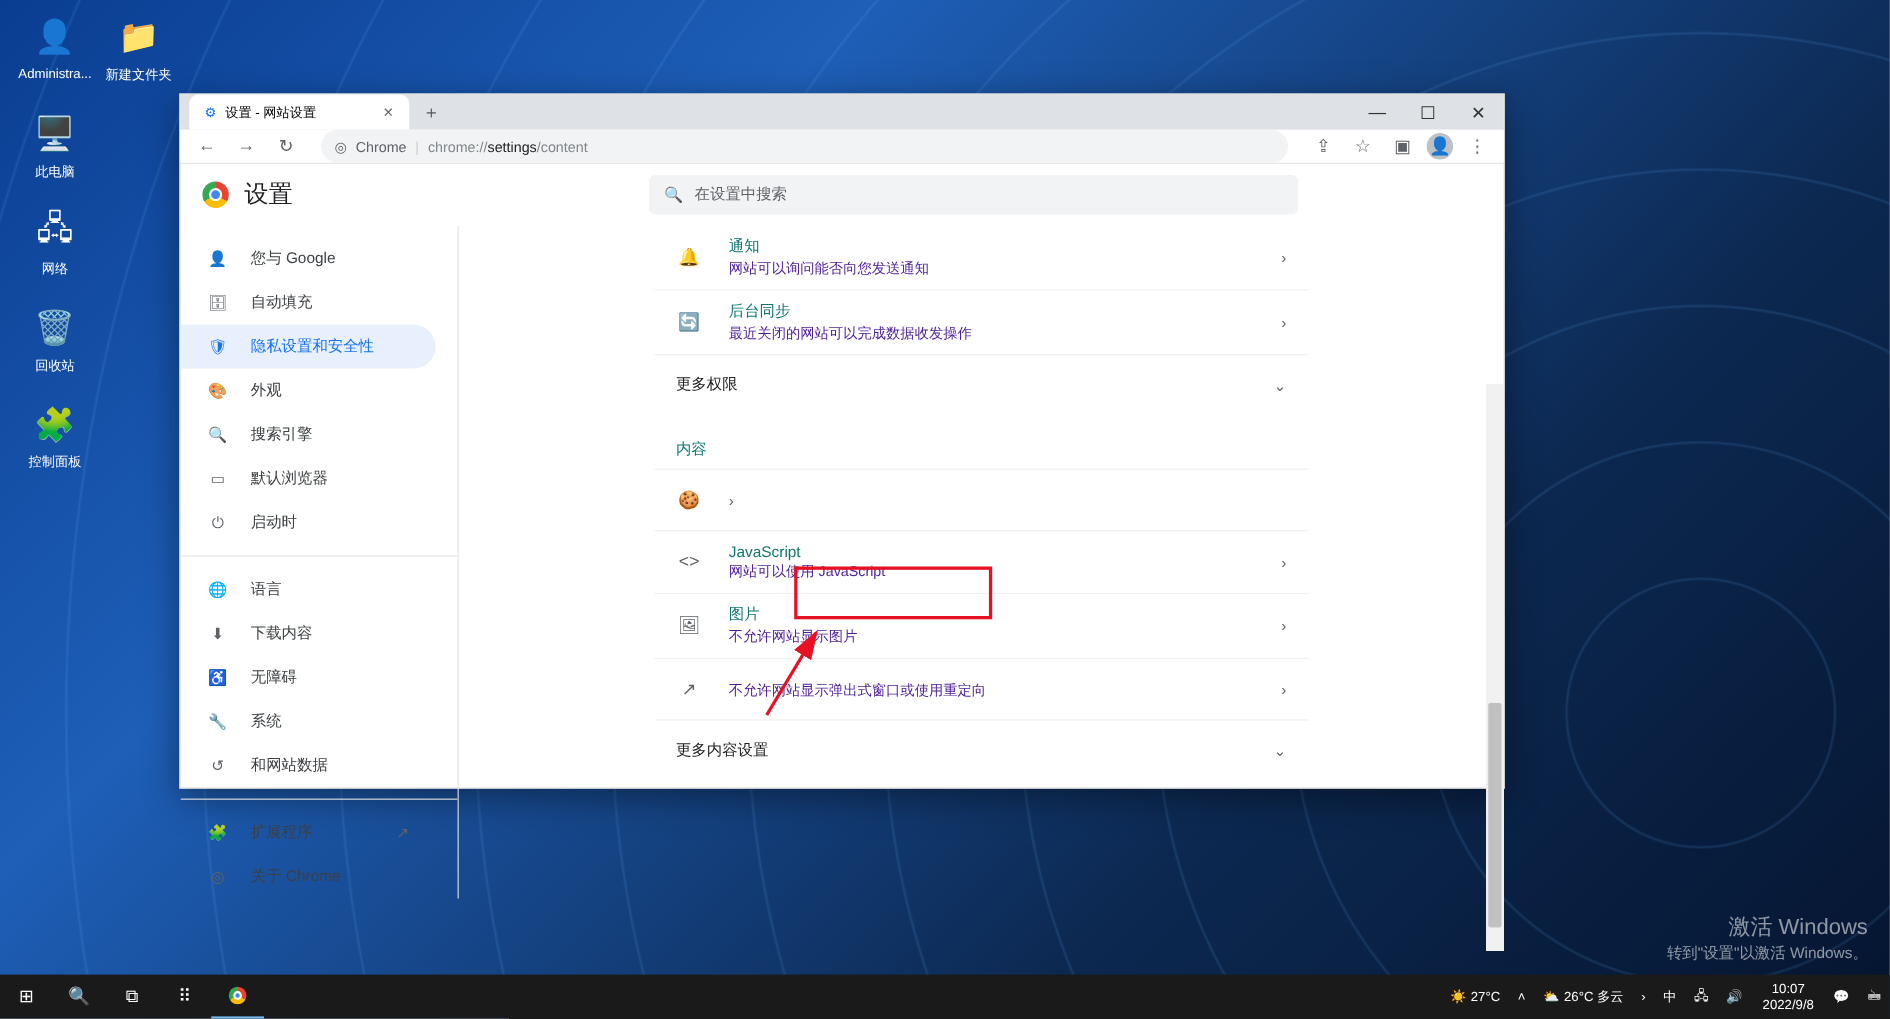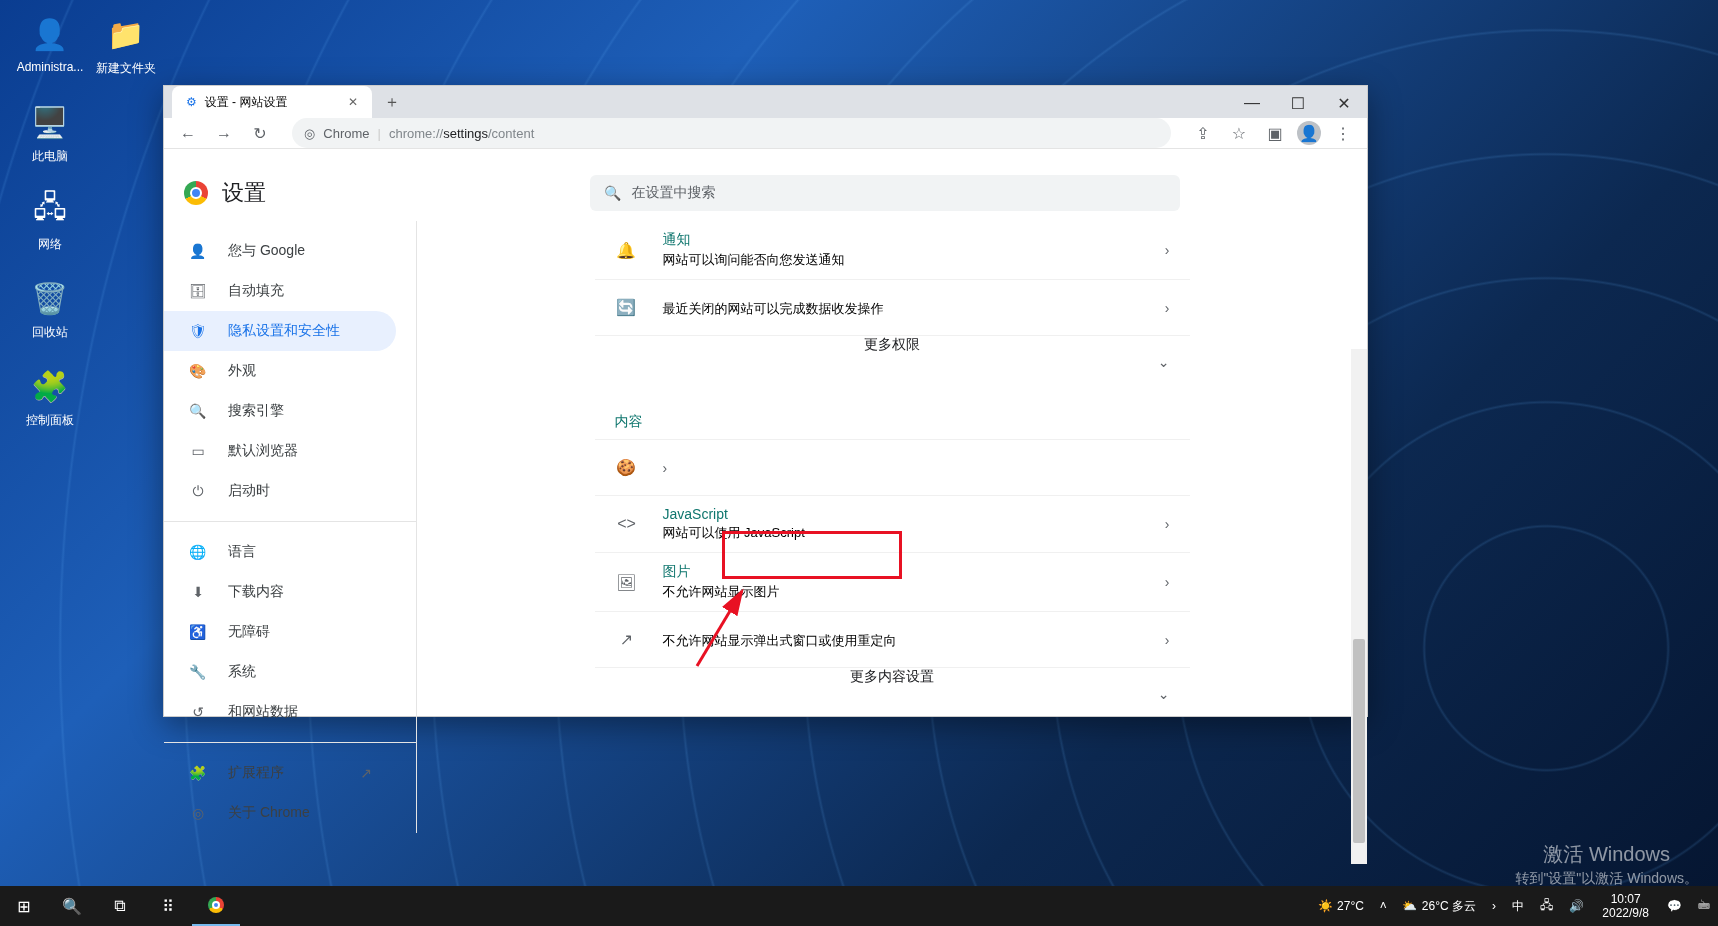--- a/index.html
+++ b/index.html
@@ -19,47 +19,47 @@
 .new-tab { width: 28px; height: 28px; display: flex; align-items: center; justify-content: center; color: #555; cursor: pointer; margin-left: 6px; margin-bottom: 2px; }
 .win-controls { margin-left: auto; display: flex; }
 .win-controls span { width: 46px; height: 30px; display: flex; align-items: center; justify-content: center; color: #333; cursor: pointer; }
 .toolbar { height: 40px; background: #fff; border-bottom: 1px solid #e4e4e4; display: flex; align-items: center; padding: 0 10px; gap: 8px; }
 .nav-btn { width: 28px; height: 28px; display: flex; align-items: center; justify-content: center; color: #5f6368; border-radius: 50%; cursor: pointer; }
 .addr-bar { flex: 1; height: 30px; background: #f1f3f4; border-radius: 15px; display: flex; align-items: center; padding: 0 12px; font-size: 13px; color: #5f6368; gap: 8px; margin: 0 10px; }
 .addr-bar .url-plain { color: #202124; }
 .addr-bar .url-gray { color: #80868b; }
 .tb-icon { width: 28px; height: 28px; display: flex; align-items: center; justify-content: center; color: #5f6368; cursor: pointer; }
 .content-area { flex: 1; display: flex; flex-direction: column; position: relative; }
-.settings-header { height: 56px; display: flex; align-items: center; padding: 0 20px; gap: 14px; border-bottom: 1px solid transparent; margin-top: 16px; }
+.settings-header { height: 56px; display: flex; align-items: center; padding: 0 20px; gap: 14px; border-bottom: 1px solid transparent; }
 .settings-title { font-size: 22px; color: #202124; }
 .search-box { margin-left: 310px; width: 590px; height: 36px; background: #f1f3f4; border-radius: 6px; display: flex; align-items: center; padding: 0 14px; color: #5f6368; gap: 10px; font-size: 14px; }
 .settings-body { flex: 1; display: flex; overflow: hidden; }
 .sidebar { width: 253px; border-right: 1px solid #e4e4e4; overflow-y: auto; padding-top: 10px; }
 .sb-item { height: 40px; display: flex; align-items: center; padding: 0 24px; gap: 20px; font-size: 14px; color: #3c4043; cursor: pointer; border-radius: 0 20px 20px 0; margin-right: 20px; }
 .sb-item.active { background: #e8f0fe; color: #1a73e8; }
 .sb-item .sb-icon { width: 20px; text-align: center; color: #5f6368; }
 .sb-item.active .sb-icon { color: #1a73e8; }
 .sb-divider { height: 1px; background: #e4e4e4; margin: 10px 0; }
 .main-panel { flex: 1; overflow-y: auto; position: relative; }
 .panel-inner { width: 595px; margin: 0 auto; padding-bottom: 40px; }
 .row { min-height: 56px; display: flex; align-items: center; padding: 10px 20px; cursor: pointer; border-top: 1px solid #f0f0f0; }
 .row.first { border-top: none; }
 .row .r-icon { width: 24px; color: #5f6368; margin-right: 24px; display: flex; justify-content: center; }
 .row .r-text { flex: 1; }
 .row .r-title { font-size: 14px; color: #0f766e; }
-.row .r-sub { font-size: 13px; color: #000000; margin-top: 2px; }
+.row .r-sub { font-size: 13px; color: #4c1d95; margin-top: 2px; }
 .row .r-arrow { color: #5f6368; font-size: 14px; }
 .section-label { font-size: 14px; color: #0f766e; padding: 24px 20px 8px; }
-.expand-row { height: 54px; display: flex; align-items: center; padding: 0 20px; font-size: 14px; color: #202124; cursor: pointer; border-top: 1px solid #f0f0f0; flex-direction: column; }
+.expand-row { height: 54px; display: flex; align-items: center; padding: 0 20px; font-size: 14px; color: #202124; cursor: pointer; border-top: 1px solid #f0f0f0; }
 .expand-row .chev { margin-left: auto; color: #5f6368; }
 .hilite { border: 3px solid #e81123; position: absolute; pointer-events: none; }
 .arrow-svg { position: absolute; pointer-events: none; }
 .scrolltrack { position: absolute; right: 0; top: 200px; width: 16px; height: 515px; background: #f1f1f1; }
 .scrollthumb { position: absolute; right: 2px; width: 12px; height: 204px; background: #c1c1c1; border-radius: 2px; top: 290px; }
-.watermark { position: absolute; right: 20px; bottom: 38px; color: rgba(255,255,255,0.55); font-size: 14px; text-align: center; margin-top: 28px; }
+.watermark { position: absolute; right: 20px; bottom: 50px; color: rgba(255,255,255,0.55); font-size: 14px; text-align: right; margin-top: 28px; }
 .watermark .wm-big { font-size: 20px; margin-bottom: 2px; }
 .taskbar { position: absolute; left: 0; right: 0; bottom: 0; height: 40px; background: #1a1a1a; display: flex; align-items: center; }
 .tb-btn { width: 48px; height: 40px; display: flex; align-items: center; justify-content: center; color: #fff; cursor: pointer; }
 .tb-btn.active { border-bottom: 2px solid #76b9ed; }
 .tray { margin-left: auto; display: flex; align-items: center; height: 40px; color: #fff; font-size: 12px; }
 .tray-item { padding: 0 8px; height: 40px; display: flex; align-items: center; gap: 4px; cursor: pointer; }
 .tray-time { padding: 0 10px; text-align: center; line-height: 1.2; }
 .chrome-logo { width: 16px; height: 16px; border-radius: 50%; background: conic-gradient(#ea4335 0 120deg, #fbbc05 120deg 240deg, #34a853 240deg 360deg); position: relative; }
 .chrome-logo::after { content: ""; position: absolute; inset: 4px; background: #4285f4; border-radius: 50%; border: 2px solid #fff; }
 .chrome-logo-big { width: 24px; height: 24px; border-radius: 50%; background: conic-gradient(#ea4335 0 120deg, #fbbc05 120deg 240deg, #34a853 240deg 360deg); position: relative; }
@@ -225,20 +225,21 @@
                 <div class="r-icon">🔔</div>
                 <div class="r-text">
                   <div class="r-title">通知</div>
                   <div class="r-sub">网站可以询问能否向您发送通知</div>
                 </div>
                 <div class="r-arrow">›</div>
               </div>
               <div class="row">
                 <div class="r-icon">🔄</div>
                 <div class="r-text">
+                  <div class="r-title">后台同步</div>
                   <div class="r-sub">最近关闭的网站可以完成数据收发操作</div>
                 </div>
                 <div class="r-arrow">›</div>
               </div>
             </div>
           <div class="expand-row">
             <span>更多权限</span>
             <span class="chev">⌄</span>
           </div>
           <div class="section-label">内容</div>

